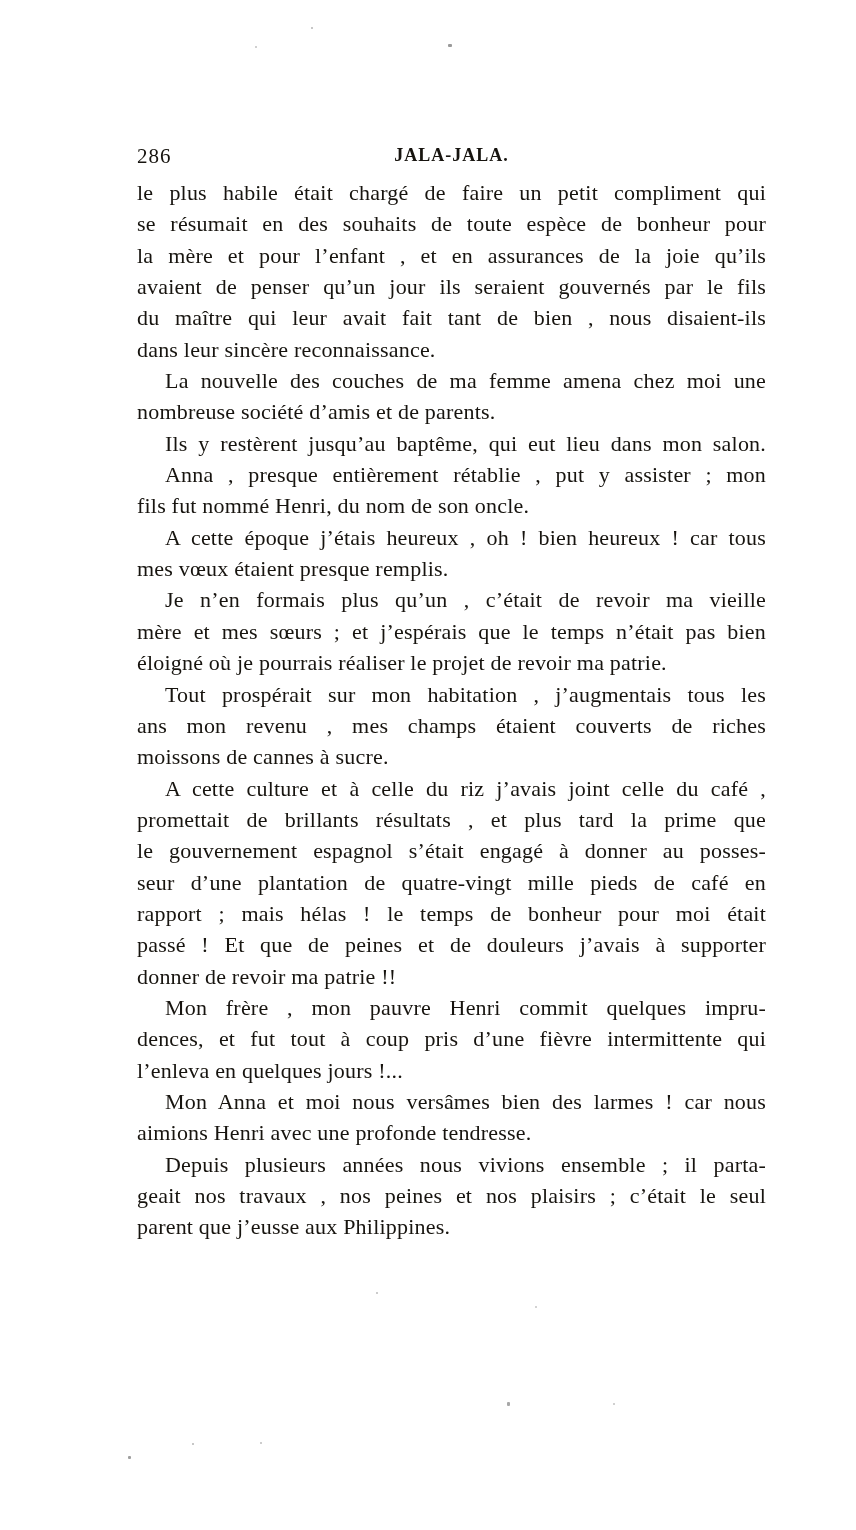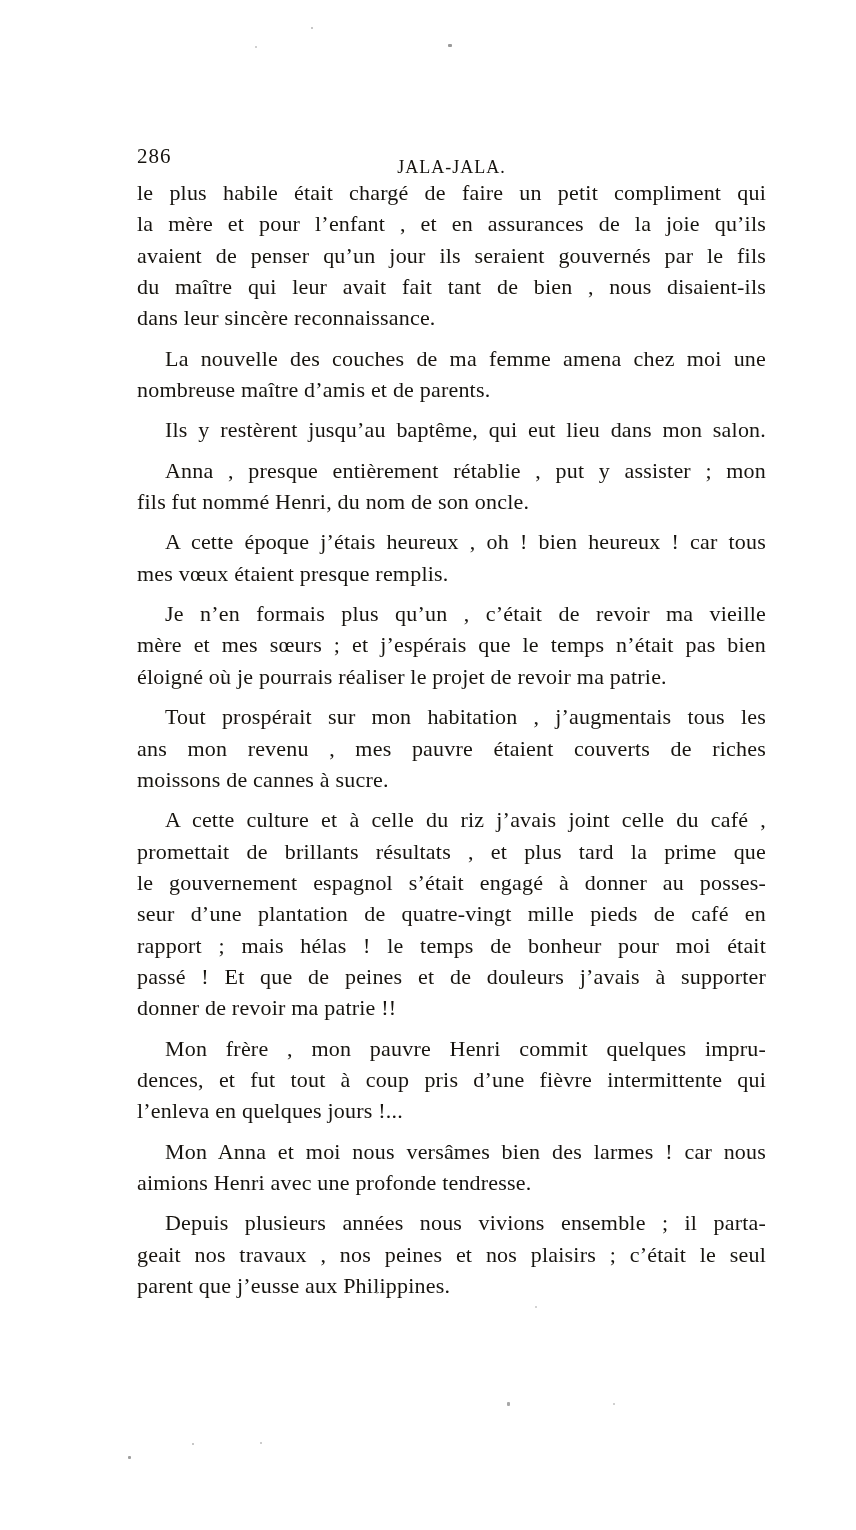--- a/index.html
+++ b/index.html
@@ -31,24 +31,23 @@
     letter-spacing: 1px;
     color: #17140f;
   }
   .running-head {
     position: absolute;
     left: 0;
     right: 0;
     top: 1px;
     text-align: center;
     font-size: 18px;
-    font-weight: 400;
+    font-weight: 700;
     letter-spacing: 1px;
     color: #17140f;
-    margin-top: 12px;
   }
   .textblock {
     position: absolute;
     top: 177px;
     left: 137px;
     width: 629px;
   }
   .para {
     margin: 0;
     padding: 0;
@@ -62,50 +61,50 @@
     text-align: left;
     white-space: nowrap;
   }
   .line.fill {
     white-space: normal;
     text-align: justify;
     text-align-last: justify;
   }
   .line.indent {
     text-indent: 28px;
-    margin-top: 9px;
   }
   .speck {
     position: absolute;
     border-radius: 1px;
   }
 </style>
 </head>
 <body>
 
 <div class="page">
 
   <div class="header-row">
     <span class="folio">286</span>
     <span class="running-head">JALA-JALA.</span>
   </div>
 
   <div class="textblock">
 
     <p class="para">
       <span class="line fill">le plus habile était chargé de faire un petit compliment qui</span>
+      <span class="line fill">se résumait en des souhaits de toute espèce de bonheur pour</span>
       <span class="line fill">la mère et pour l’enfant , et en assurances de la joie qu’ils</span>
       <span class="line fill">avaient de penser qu’un jour ils seraient gouvernés par le fils</span>
       <span class="line fill">du maître qui leur avait fait tant de bien , nous disaient-ils</span>
       <span class="line">dans leur sincère reconnaissance.</span>
     </p>
 
     <p class="para">
       <span class="line fill indent">La nouvelle des couches de ma femme amena chez moi une</span>
-      <span class="line">nombreuse maître d’amis et de parents.</span>
+      <span class="line">nombreuse société d’amis et de parents.</span>
     </p>
 
     <p class="para">
       <span class="line fill indent">Ils y restèrent jusqu’au baptême, qui eut lieu dans mon salon.</span>
     </p>
 
     <p class="para">
       <span class="line fill indent">Anna , presque entièrement rétablie , put y assister ; mon</span>
       <span class="line">fils fut nommé Henri, du nom de son oncle.</span>
     </p>
@@ -116,21 +115,21 @@
     </p>
 
     <p class="para">
       <span class="line fill indent">Je n’en formais plus qu’un , c’était de revoir ma vieille</span>
       <span class="line fill">mère et mes sœurs ; et j’espérais que le temps n’était pas bien</span>
       <span class="line">éloigné où je pourrais réaliser le projet de revoir ma patrie.</span>
     </p>
 
     <p class="para">
       <span class="line fill indent">Tout prospérait sur mon habitation , j’augmentais tous les</span>
-      <span class="line fill">ans mon revenu , mes pauvre étaient couverts de riches</span>
+      <span class="line fill">ans mon revenu , mes champs étaient couverts de riches</span>
       <span class="line">moissons de cannes à sucre.</span>
     </p>
 
     <p class="para">
       <span class="line fill indent">A cette culture et à celle du riz j’avais joint celle du café ,</span>
       <span class="line fill">promettait de brillants résultats , et plus tard la prime que</span>
       <span class="line fill">le gouvernement espagnol s’était engagé à donner au posses-</span>
       <span class="line fill">seur d’une plantation de quatre-vingt mille pieds de café en</span>
       <span class="line fill">rapport ; mais hélas ! le temps de bonheur pour moi était</span>
       <span class="line fill">passé ! Et que de peines et de douleurs j’avais à supporter</span>

